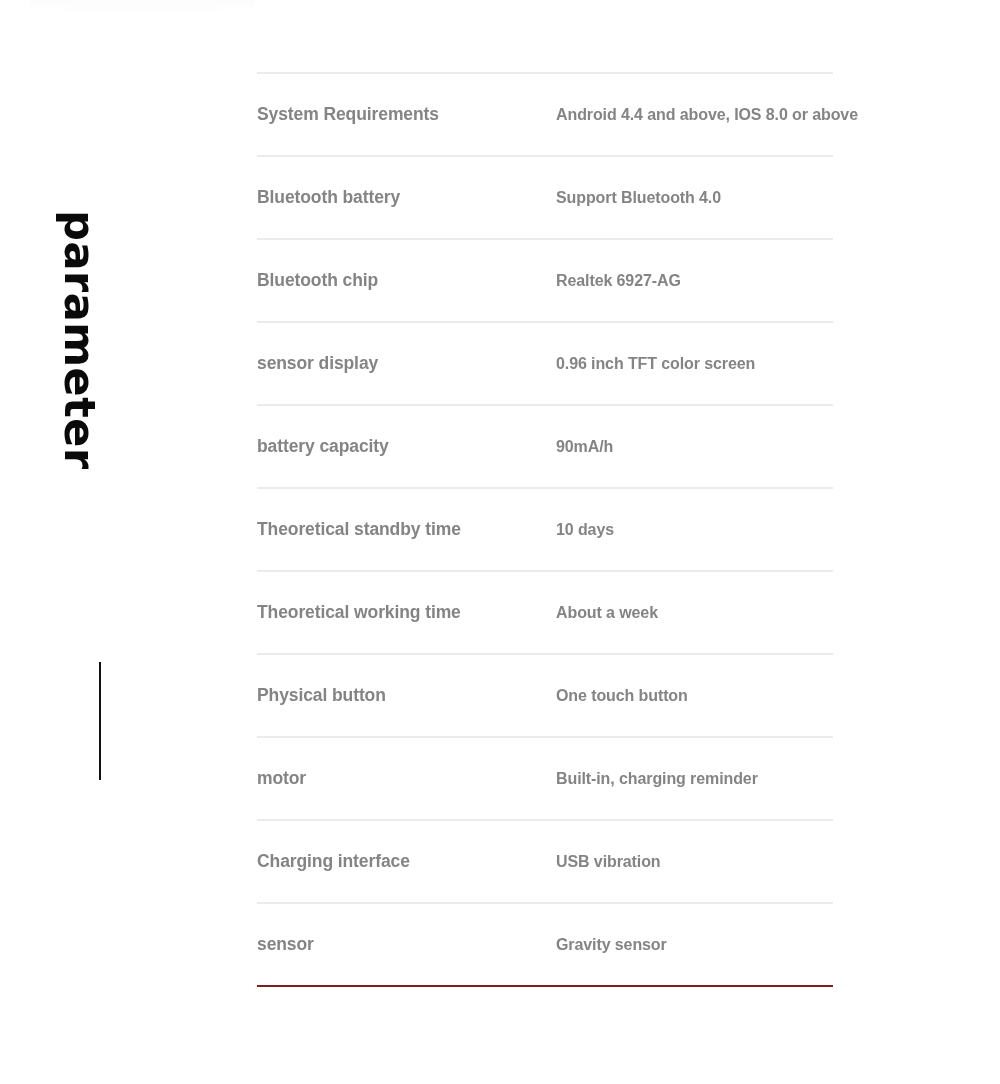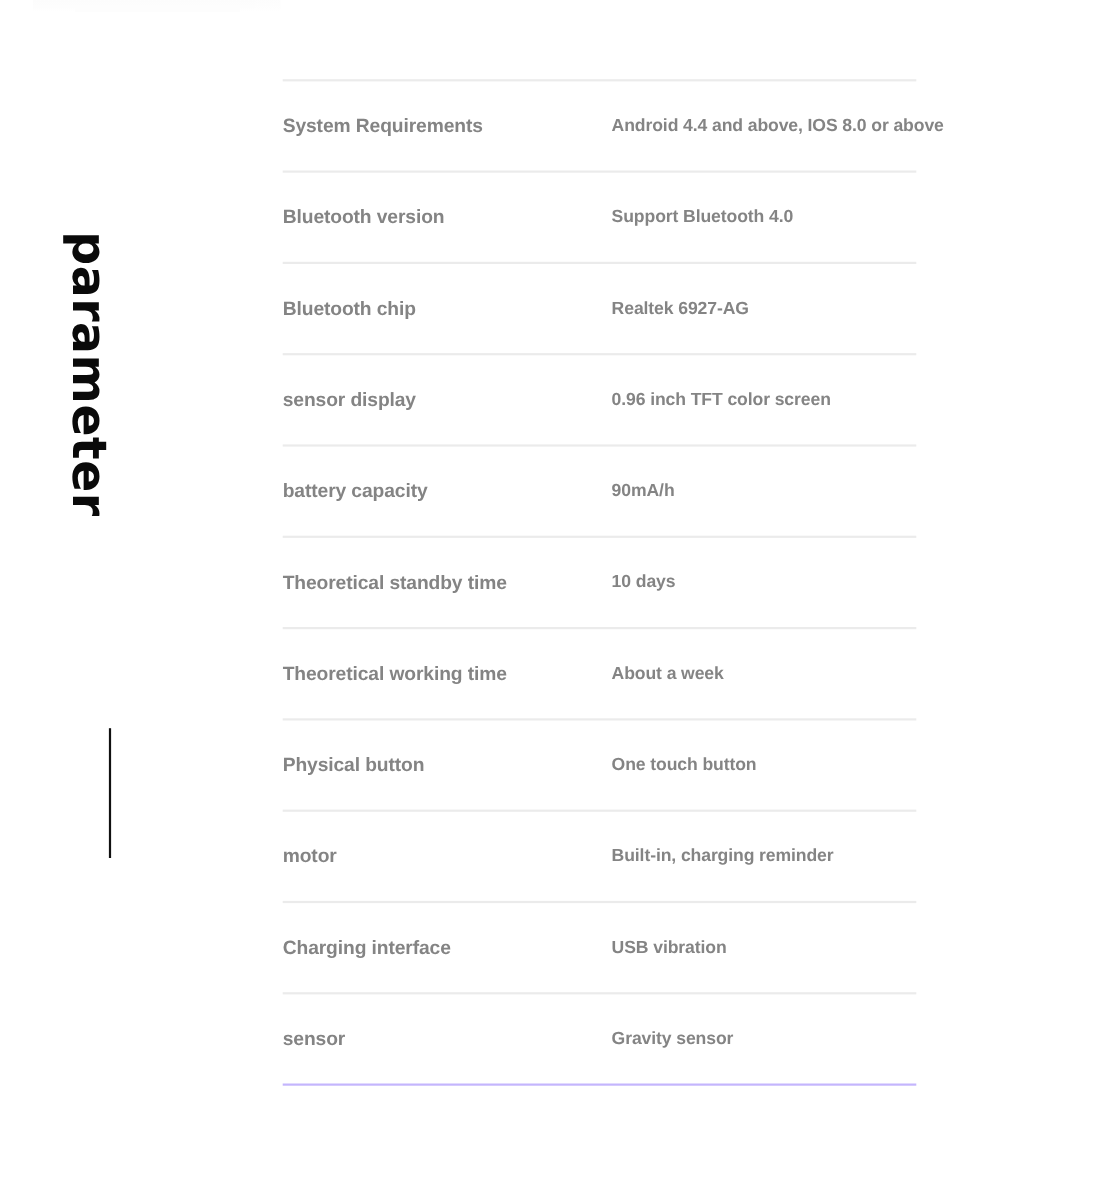--- a/index.html
+++ b/index.html
@@ -72,21 +72,21 @@
     left: 257px;
     top: 72px;
     width: 576px;
   }
   .spec-row {
     position: relative;
     height: 81px;
     border-top: 2px solid #ebebeb;
   }
   .spec-row:last-child {
-    border-bottom: 2px solid #c4b5fd;
+    border-bottom: 2px solid #7f1d1d;
   }
   .spec-row .cells {
     position: absolute;
     left: 0;
     top: 0;
     height: 81px;
     width: 700px;
     display: flex;
     align-items: center;
   }
@@ -122,21 +122,21 @@
 
 <div id="spec-table">
     <div class="spec-row">
       <div class="cells">
         <div class="spec-name">System Requirements</div>
         <div class="spec-value">Android 4.4 and above, IOS 8.0 or above</div>
       </div>
     </div>
     <div class="spec-row">
       <div class="cells">
-        <div class="spec-name">Bluetooth version</div>
+        <div class="spec-name">Bluetooth battery</div>
         <div class="spec-value">Support Bluetooth 4.0</div>
       </div>
     </div>
     <div class="spec-row">
       <div class="cells">
         <div class="spec-name">Bluetooth chip</div>
         <div class="spec-value">Realtek 6927-AG</div>
       </div>
     </div>
     <div class="spec-row">

